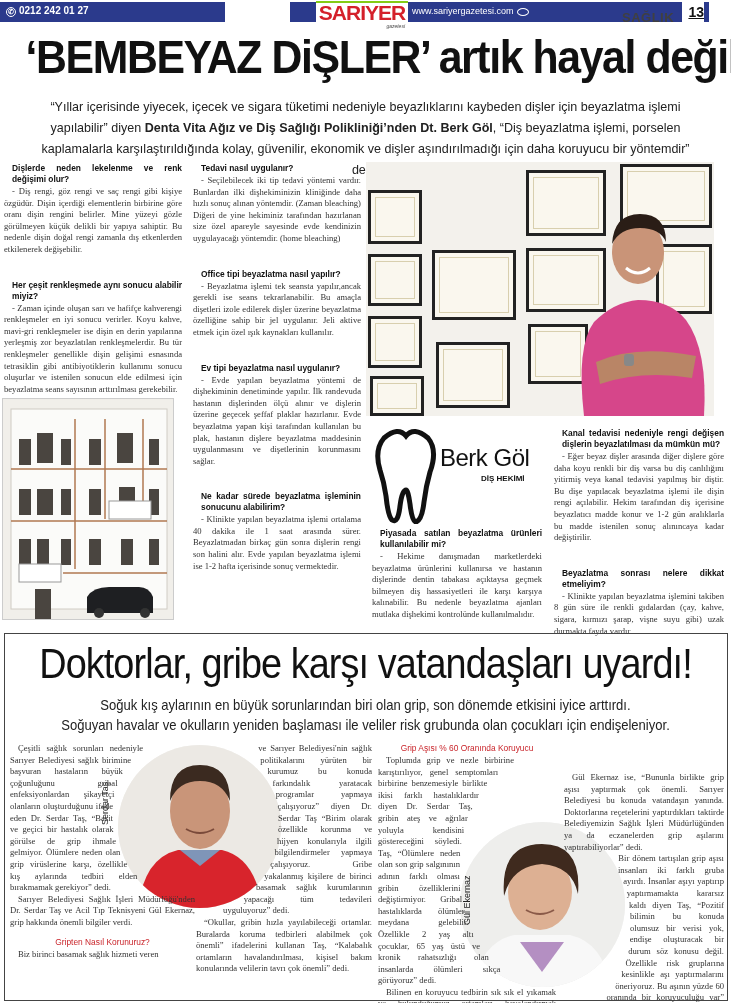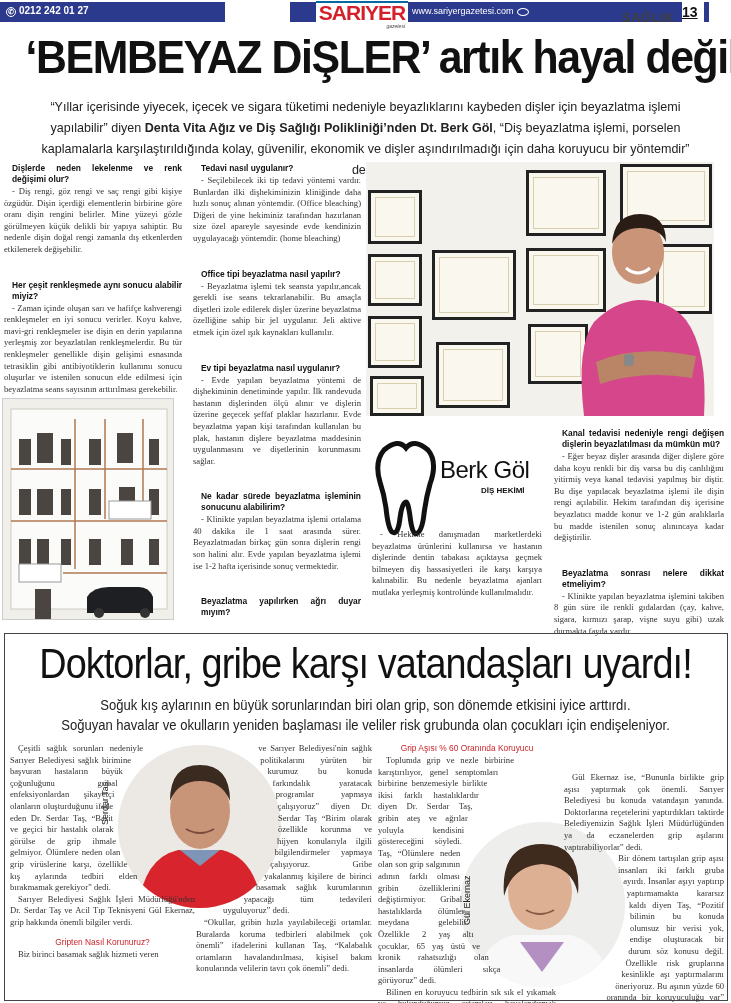--- a/index.html
+++ b/index.html
@@ -5,27 +5,27 @@
   * { box-sizing: border-box; margin: 0; padding: 0; }
   html, body { width: 731px; height: 1003px; background: #ffffff; overflow: hidden; }
   body { font-family: "Liberation Serif", serif; color: #222; position: relative; }
 
   
   .topbar { position: absolute; left: 0; top: 0; width: 731px; height: 24px; }
   .topbar .bar-left { position: absolute; left: 0; top: 2px; width: 225px; height: 20px; background: #2b3a8c; }
   .topbar .bar-right { position: absolute; left: 290px; top: 2px; width: 405px; height: 20px; background: #2b3a8c; }
   .topbar .phone { position: absolute; left: 6px; top: 5px; color: #fff; font: bold 10px "Liberation Sans", sans-serif; }
   .topbar .phone .ic { display: inline-block; width: 10px; height: 10px; border: 1px solid #fff; border-radius: 50%; font-size: 7px; line-height: 8px; text-align: center; margin-right: 3px; }
-  .topbar .logo { position: absolute; left: 316px; top: 1px; width: 92px; height: 24px; background: #fff; border-top: 2px solid #0369a1; }
+  .topbar .logo { position: absolute; left: 316px; top: 1px; width: 92px; height: 24px; background: #fff; border-top: 2px solid #84cc16; }
   .topbar .logo .name { display: block; color: #d4202a; font: bold 21px/20px "Liberation Sans", sans-serif; letter-spacing: -1px; text-align: center; font-stretch: condensed; }
   .topbar .logo .sub { position: absolute; right: 3px; bottom: -4px; font: italic 5px "Liberation Sans", sans-serif; color: #444; }
   .topbar .url { position: absolute; left: 412px; top: 6px; color: #fff; font: 9px "Liberation Sans", sans-serif; }
   .topbar .url .globe { display: inline-block; width: 12px; height: 8px; border: 1px solid #fff; border-radius: 50%; margin-left: 3px; vertical-align: middle; }
   .topbar .section { position: absolute; left: 622px; top: 10px; color: #404040; font: bold 13px "Liberation Sans", sans-serif; letter-spacing: 0.5px; }
-  .topbar .pageno { position: absolute; left: 682px; top: 2px; width: 22px; height: 20px; background: #fff; color: #111; font: bold 14px/20px "Liberation Sans", sans-serif; text-align: left; text-decoration: underline; }
+  .topbar .pageno { position: absolute; left: 682px; top: 2px; width: 22px; height: 20px; background: #fff; color: #111; font: bold 14px/20px "Liberation Sans", sans-serif; text-align: right; text-decoration: underline; }
   .topbar .pageno-bar { position: absolute; left: 704px; top: 2px; width: 5px; height: 20px; background: #2b3a8c; }
 
   
   .h1 { position: absolute; left: 0; top: 28px; width: 731px; text-align: center;
         font: bold 46px/58px "Liberation Sans", sans-serif; color: #111; letter-spacing: -1.5px; transform: scaleX(0.93); transform-origin: center; white-space: nowrap; }
 
   .lead { position: absolute; left: 10px; top: 96px; width: 711px; text-align: center;
           font: 13.5px/21px "Liberation Sans", sans-serif; color: #222; transform: scaleX(0.93); transform-origin: center top; }
   .lead b { font-weight: bold; }
 
@@ -39,21 +39,21 @@
   .c2 { left: 193px; top: 163px; width: 168px; }
   .c3 { left: 372px; top: 528px; width: 170px; }
   .c4 { left: 554px; top: 428px; width: 170px; }
 
   
   .photo-building { position: absolute; left: 2px; top: 398px; width: 172px; height: 222px; background: #e8e6e1; border: 1px solid #ccc; overflow: hidden; }
   .photo-doctor { position: absolute; left: 366px; top: 162px; width: 348px; height: 254px; background: #f3f1ec; overflow: hidden; }
   .frame { position: absolute; border: 3px solid #222; background: #faf7ee; }
   .frame::after { content: ""; position: absolute; left: 4px; top: 4px; right: 4px; bottom: 4px; border: 1px solid #d8cfae; }
 
-  .logo-berk { position: absolute; left: 374px; top: 436px; width: 170px; height: 100px; }
+  .logo-berk { position: absolute; left: 374px; top: 424px; width: 170px; height: 100px; }
   .logo-berk .name { position: absolute; left: 66px; top: 20px; font: 24px "Liberation Sans", sans-serif; color: #111; letter-spacing: -0.5px; }
   .logo-berk .title { position: absolute; left: 107px; top: 50px; font: bold 8px "Liberation Sans", sans-serif; color: #111; }
 
   
   .box2 { position: absolute; left: 4px; top: 633px; width: 724px; height: 368px; border: 1.5px solid #444; }
   .h2 { position: absolute; left: 0; top: 638px; width: 731px; text-align: center;
         font: 42px/52px "Liberation Sans", sans-serif; color: #111; letter-spacing: -1px; transform: scaleX(0.9); transform-origin: center; white-space: nowrap; }
   .sub2 { position: absolute; left: 6px; top: 695px; width: 719px; text-align: center; font: 14.5px/20px "Liberation Sans", sans-serif; color: #222; transform: scaleX(0.9); transform-origin: center top; }
 
   .col2 { position: absolute; font-size: 8.6px; line-height: 11.6px; text-align: justify; color: #333; }
@@ -141,28 +141,27 @@
     <rect x="106" y="102" width="42" height="18" fill="#fff" stroke="#999"></rect>
     <rect x="16" y="165" width="42" height="18" fill="#fff" stroke="#999"></rect>
     <path d="M84 198 q6 -10 22 -10 h30 q10 0 14 10 v16 h-66 z" fill="#1e1f22"></path>
     <circle cx="96" cy="214" r="5" fill="#333"></circle>
       <circle cx="142" cy="214" r="5" fill="#333"></circle>
   </svg>
 </div>
 
 <div class="col c2">
   <div class="q">Tedavi nasıl uygulanır?</div>
-  <p>- Seçilebilecek iki tip tedavi yöntemi vardır. Bunlardan ilki dişhekiminizin kliniğinde daha hızlı sonuç alınan yöntemdir. (Office bleaching) Diğeri de yine hekiminiz tarafından hazırlanan size özel apareyle sayesinde evde kendinizin uygulayacağı yöntemdir. (home bleaching)</p>
+  <p>- Seçilebilecek iki tip tedavi yöntemi vardır. Bunlardan ilki dişhekiminizin kliniğinde daha hızlı sonuç alınan yöntemdir. (Zaman bleaching) Diğeri de yine hekiminiz tarafından hazırlanan size özel apareyle sayesinde evde kendinizin uygulayacağı yöntemdir. (home bleaching)</p>
   <div class="q">Office tipi beyazlatma nasıl yapılır?</div>
   <p>- Beyazlatma işlemi tek seansta yapılır,ancak gerekli ise seans tekrarlanabilir. Bu amaçla dişetleri izole edilerek dişler üzerine beyazlatma özelliğine sahip bir jel uygulanır. Jeli aktive etmek için özel ışık kaynakları kullanılır.</p>
   <div class="q">Ev tipi beyazlatma nasıl uygulanır?</div>
   <p>- Evde yapılan beyazlatma yöntemi de dişhekiminin denetiminde yapılır. İlk randevuda hastanın dişlerinden ölçü alınır ve dişlerin üzerine geçecek şeffaf plaklar hazırlanır. Evde beyazlatma yapan kişi tarafından kullanılan bu plak, hastanın dişlere beyazlatma maddesinin uygulanmasını ve dişetlerinin korunmasını sağlar.</p>
   <div class="q">Ne kadar sürede beyazlatma işleminin sonucunu alabilirim?</div>
   <p>- Klinikte yapılan beyazlatma işlemi ortalama 40 dakika ile 1 saat arasında sürer. Beyazlatmadan birkaç gün sonra dişlerin rengi son halini alır. Evde yapılan beyazlatma işlemi ise 1-2 hafta içerisinde sonuç vermektedir.</p>
-  <div class="q">Beyazlatma yapılırken ağrı duyar mıyım?</div>
 </div>
 
 <div class="photo-doctor">
   <div class="frame" style="left:2px;top:28px;width:54px;height:54px;"></div>
   <div class="frame" style="left:2px;top:92px;width:54px;height:52px;"></div>
   <div class="frame" style="left:2px;top:154px;width:54px;height:52px;"></div>
   <div class="frame" style="left:4px;top:214px;width:54px;height:40px;"></div>
   <div class="frame" style="left:66px;top:88px;width:84px;height:70px;"></div>
   <div class="frame" style="left:70px;top:180px;width:74px;height:66px;"></div>
   <div class="frame" style="left:160px;top:8px;width:80px;height:66px;"></div>
@@ -182,21 +181,22 @@
 
 <div class="logo-berk">
   <svg width="64" height="100" viewBox="0 0 64 100">
     <path d="M10 14 q14 -12 22 -2 q8 -10 22 2 q10 12 2 34 q-4 14 -6 30 q-2 18 -8 20 q-4 0 -6 -18 q-2 -14 -4 -14 q-4 0 -6 16 q-2 18 -8 14 q-4 -4 -6 -24 q-2 -14 -6 -26 q-6 -20 4 -32 z" fill="none" stroke="#111" stroke-width="5"></path>
   </svg>
   <span class="name">Berk Göl</span>
   <span class="title">DİŞ HEKİMİ</span>
 </div>
 
 <div class="col c3">
-  <p>- Hekime danışmadan marketlerdeki beyazlatma ürünlerini kullanırsa ve hastanın dişlerinde dentin tabakası açıktaysa geçmek bilmeyen diş hassasiyetleri ile karşı karşıya kalınabilir. Bu nedenle beyazlatma ajanları mutlaka yerleşmiş kontrolünde kullanılmalıdır.</p>
+  <div class="q">Piyasada satılan beyazlatma ürünleri kullanılabilir mi?</div>
+  <p>- Hekime danışmadan marketlerdeki beyazlatma ürünlerini kullanırsa ve hastanın dişlerinde dentin tabakası açıktaysa geçmek bilmeyen diş hassasiyetleri ile karşı karşıya kalınabilir. Bu nedenle beyazlatma ajanları mutlaka dişhekimi kontrolünde kullanılmalıdır.</p>
 </div>
 
 <div class="col c4">
   <div class="q">Kanal tedavisi nedeniyle rengi değişen dişlerin beyazlatılması da mümkün mü?</div>
   <p>- Eğer beyaz dişler arasında diğer dişlere göre daha koyu renkli bir diş varsa bu diş canlılığını yitirmiş veya kanal tedavisi yapılmış bir diştir. Bu dişe yapılacak beyazlatma işlemi ile dişin rengi açılabilir. Hekim tarafından diş içerisine beyazlatıcı madde konur ve 1-2 gün aralıklarla bu madde istenilen sonuç alınıncaya kadar değiştirilir.</p>
   <div class="q">Beyazlatma sonrası nelere dikkat etmeliyim?</div>
   <p>- Klinikte yapılan beyazlatma işlemini takiben 8 gün süre ile renkli gıdalardan (çay, kahve, sigara, kırmızı şarap, vişne suyu gibi) uzak durmakta fayda vardır.</p>
 </div>
 
 <div class="box2"></div>

